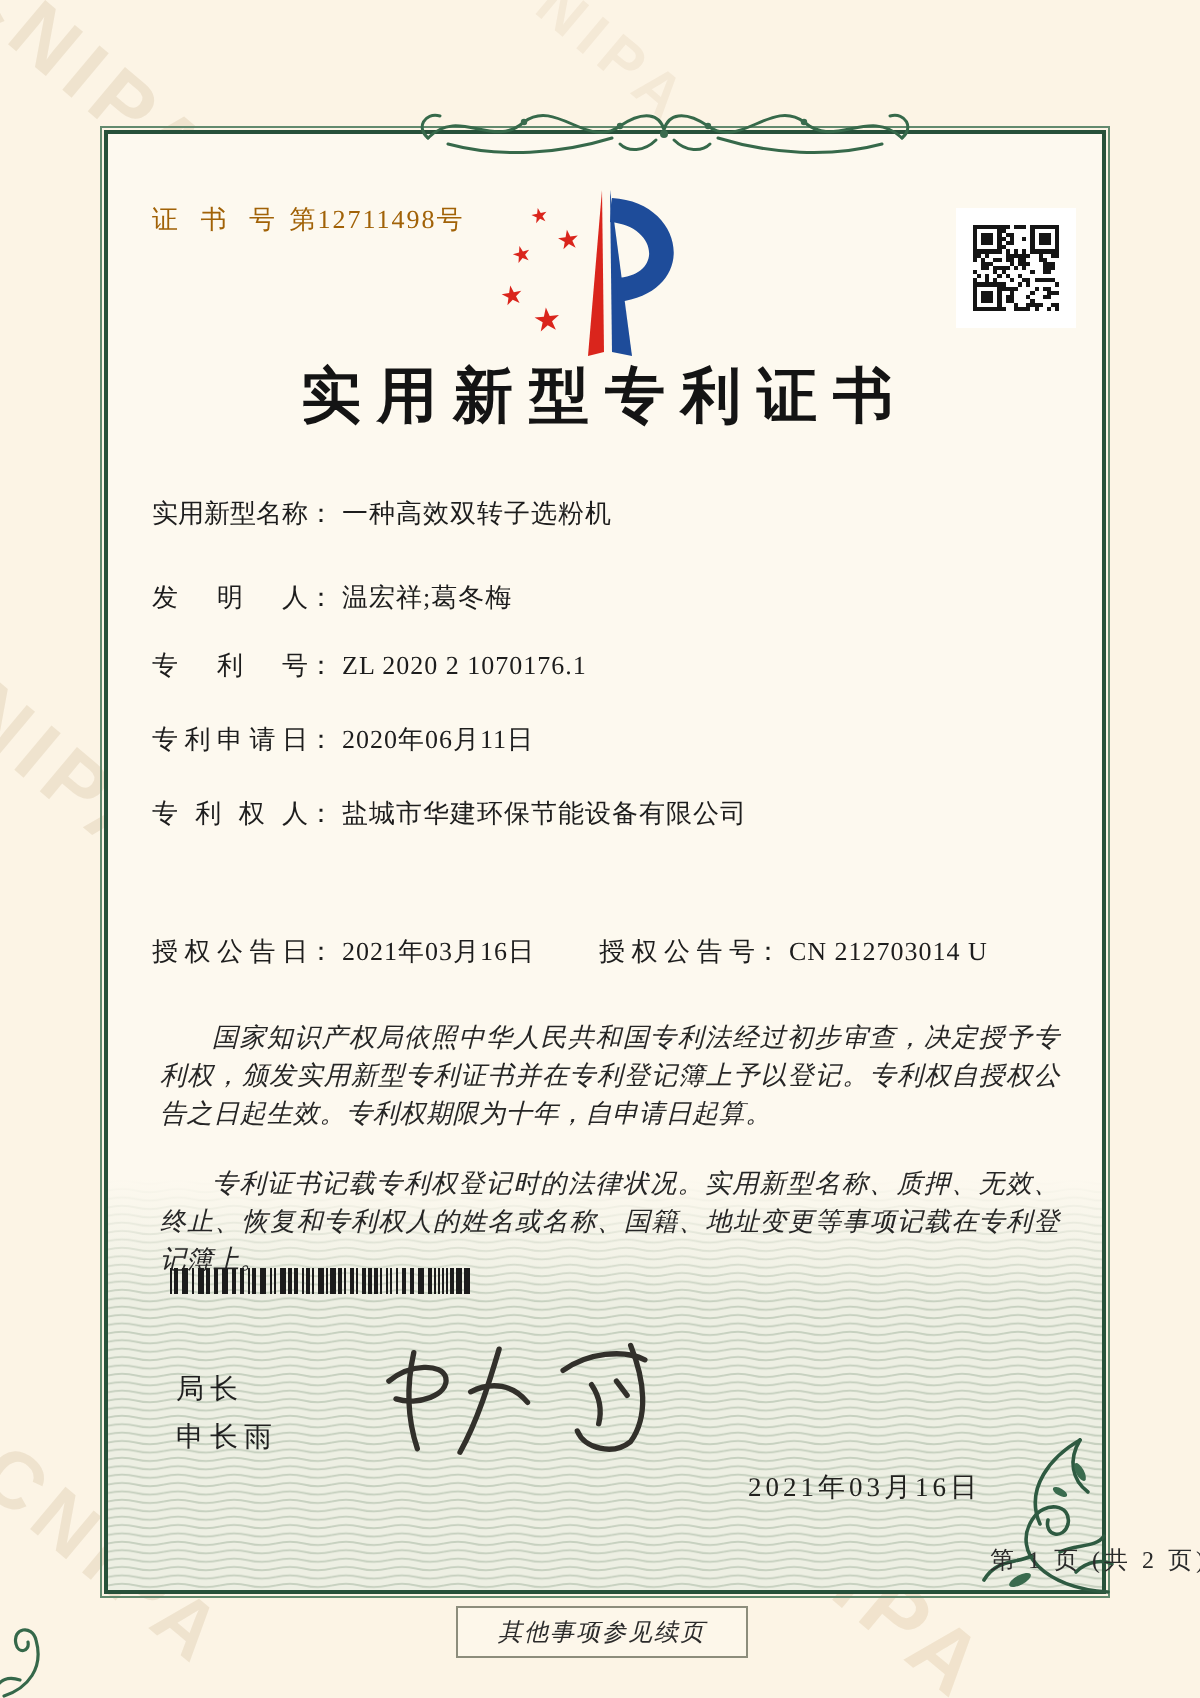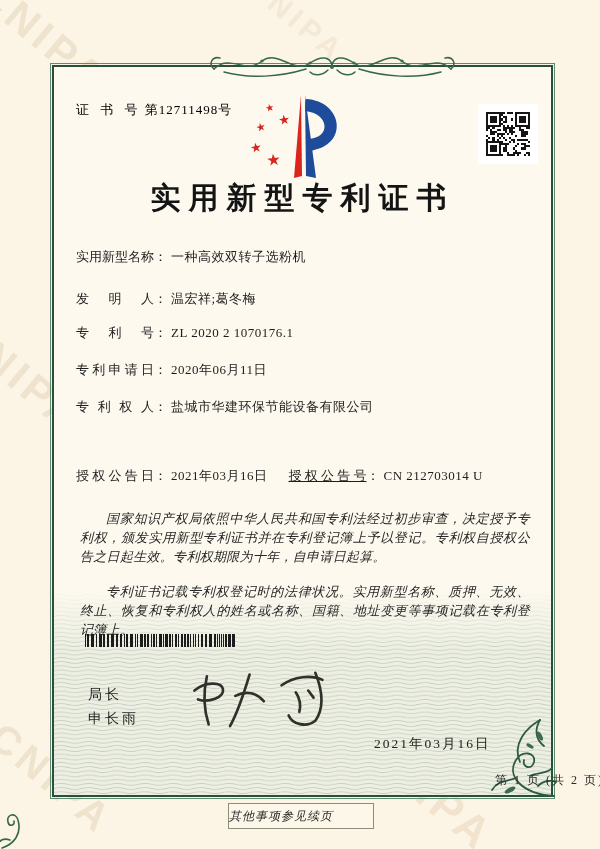--- a/index.html
+++ b/index.html
@@ -19,50 +19,50 @@
   .wm8{left:238px;top:2px;font-size:30px;color:rgba(210,184,150,.18);}
   
   .inner-bg{position:absolute;left:53px;top:66px;width:499px;height:730px;background:#fdf9ef;}
   .frame{position:absolute;left:50px;top:63px;width:505px;height:736px;
          box-sizing:border-box;border:1px solid #628a6e;}
   .frame::after{content:"";position:absolute;inset:1px;border:2px solid #27513a;}
   .guilloche{position:absolute;left:54px;top:589px;width:497px;height:206px;}
   .guilloche .fade{position:absolute;left:0;top:0;right:0;height:62px;
         background:linear-gradient(180deg,#fdf9ef 0%,rgba(253,249,239,0) 100%);}
   
-  .cert-no{position:absolute;left:76px;top:101px;font-size:13px;color:#000000;}
+  .cert-no{position:absolute;left:76px;top:101px;font-size:13px;color:#a16207;}
   .cert-no .sp{letter-spacing:4px;}
   .cert-no .num{letter-spacing:1px;}
   .logo{position:absolute;left:242px;top:92px;}
   .qr{position:absolute;left:478px;top:104px;width:60px;height:60px;background:#fff;}
   .title{position:absolute;left:50px;top:178px;width:505px;text-align:center;
          font-size:30px;font-weight:bold;letter-spacing:8px;color:#141414;}
   
   .field{position:absolute;left:76px;width:460px;font-size:13px;color:#1d1d1d;white-space:nowrap;}
   .flabel{display:inline-block;width:78px;text-align:justify;text-align-last:justify;
           vertical-align:bottom;}
   .fcolon{display:inline-block;margin-right:4px;}
   .fvalue{letter-spacing:.5px;}
-  .g2{margin-left:21px;text-decoration:underline;}
+  .g2{margin-left:32px;}
   
   .paras{position:absolute;left:64px;top:493px;width:482px;font-size:13px;line-height:19px;
          font-style:italic;color:#262626;text-align:justify;letter-spacing:.3px;}
   .paras p{margin:16px;text-indent:2em;}
   
   .barcode{position:absolute;left:85px;top:634px;width:155px;height:13px;display:flex;align-items:stretch;}
   .barcode i{display:block;height:100%;background:#1c1c1c;flex:none;}
   .signer-title{position:absolute;left:88px;top:686px;font-size:14px;letter-spacing:3px;color:#1f1f1f;}
   .signer-name{position:absolute;left:88px;top:710px;font-size:14px;letter-spacing:3px;color:#1f1f1f;}
   .signature{position:absolute;left:182px;top:664px;}
   .issue-date{position:absolute;left:374px;top:735px;font-size:13.5px;letter-spacing:2px;color:#22221f;}
   .page-footer{position:absolute;left:50px;top:772px;width:554px;text-align:right;
                font-size:12px;letter-spacing:2px;color:#2a2a2a;}
   .cont-box{position:absolute;left:228px;top:803px;width:146px;height:26px;
             box-sizing:border-box;border:1px solid #8d8d7c;background:#fdf7ea;
-            display:flex;align-items:center;justify-content:flex-start;}
+            display:flex;align-items:center;justify-content:center;}
   .cont-box span{font-size:12px;font-style:italic;letter-spacing:1px;color:#2b2b2b;}
   
   .orn{position:absolute;pointer-events:none;}
   .orn-top{left:210px;top:45px;}
   .orn-br{left:486px;top:716px;}
   .orn-bl{left:0px;top:808px;}
   .z1{z-index:1}.z2{z-index:2}.z3{z-index:3}
 </style>
 </head>
 <body>

